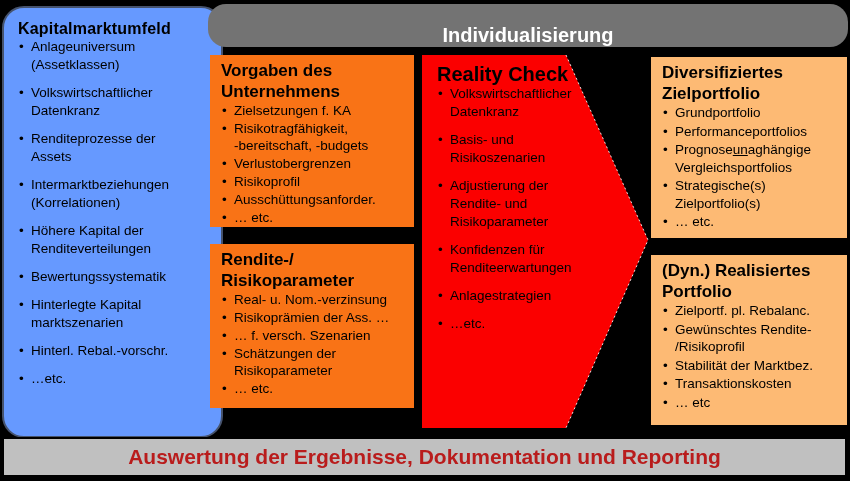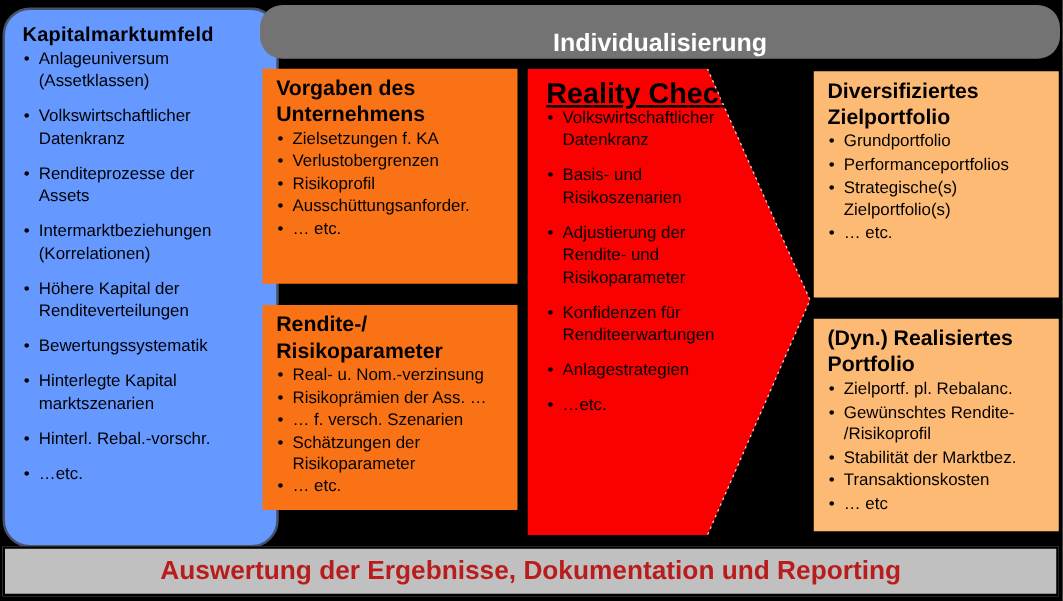--- a/index.html
+++ b/index.html
@@ -106,24 +106,23 @@
     width: 230px; height: 373px;
   }
   .arrow-wrap svg { position: absolute; left: 0; top: 0; display: block; }
   .arrow-content {
     position: absolute;
     left: 15px; top: 8px;
     width: 168px;
     color: #000;
   }
   .arrow-content .box-title {
-    font-size: 23px;
+    font-size: 20px;
     font-weight: bold;
     line-height: 22px;
-    text-decoration: underline;
   }
 
   
   .footer-bar {
     position: absolute;
     left: 2px; top: 437px;
     width: 845px; height: 40px;
     box-sizing: border-box;
     background: #c0c0c0;
     border: 2px solid #000000;
@@ -165,20 +164,22 @@
 
   <div class="header-bar">
     <span>Individualisierung</span>
   </div>
 
   <div class="box box-blue box-vorgaben">
     <div class="box-title">Vorgaben des
 Unternehmens</div>
     <ul class="blist list-mid">
         <li>Zielsetzungen f. KA</li>
+        <li>Risikotragfähigkeit,
+-bereitschaft, -budgets</li>
         <li>Verlustobergrenzen</li>
         <li>Risikoprofil</li>
         <li>Ausschüttungsanforder.</li>
         <li>… etc.</li>
       </ul>
   </div>
 
   <div class="box box-blue box-rendite">
     <div class="box-title">Rendite-/
 Risikoparameter</div>
@@ -214,20 +215,22 @@
         </ul>
     </div>
   </div>
 
   <div class="box box-green box-ziel">
     <div class="box-title">Diversifiziertes
 Zielportfolio</div>
     <ul class="blist list-green">
         <li>Grundportfolio</li>
         <li>Performanceportfolios</li>
+        <li><span>Prognose</span><span class="u">un</span><span>aghängige
+Vergleichsportfolios</span></li>
         <li>Strategische(s)
 Zielportfolio(s)</li>
         <li>… etc.</li>
       </ul>
   </div>
 
   <div class="box box-green box-real">
     <div class="box-title">(Dyn.) Realisiertes
 Portfolio</div>
     <ul class="blist list-green">

